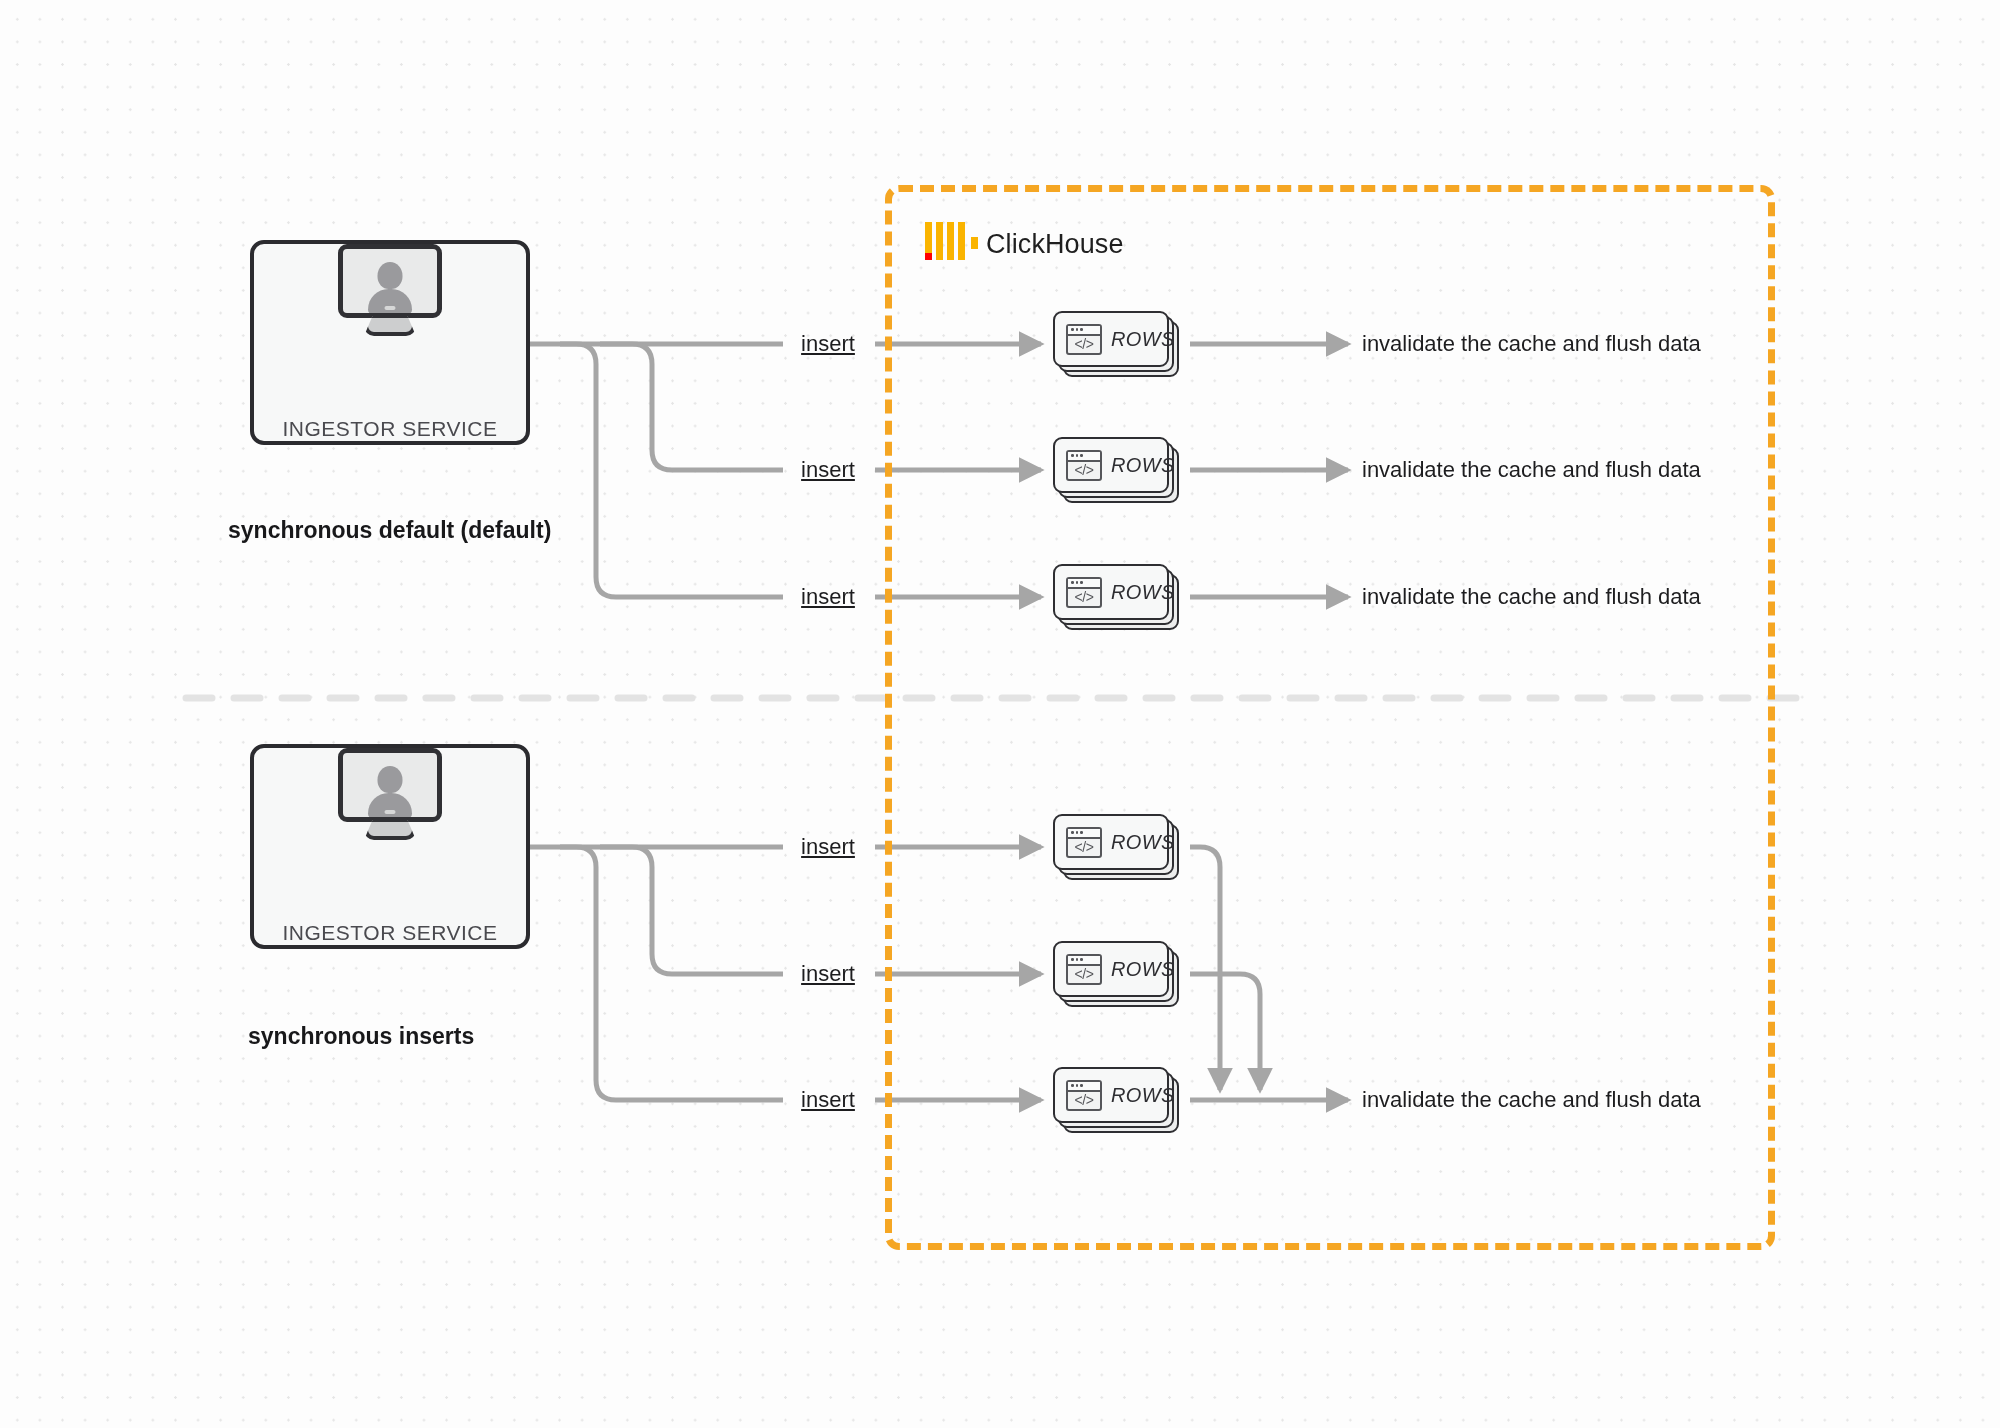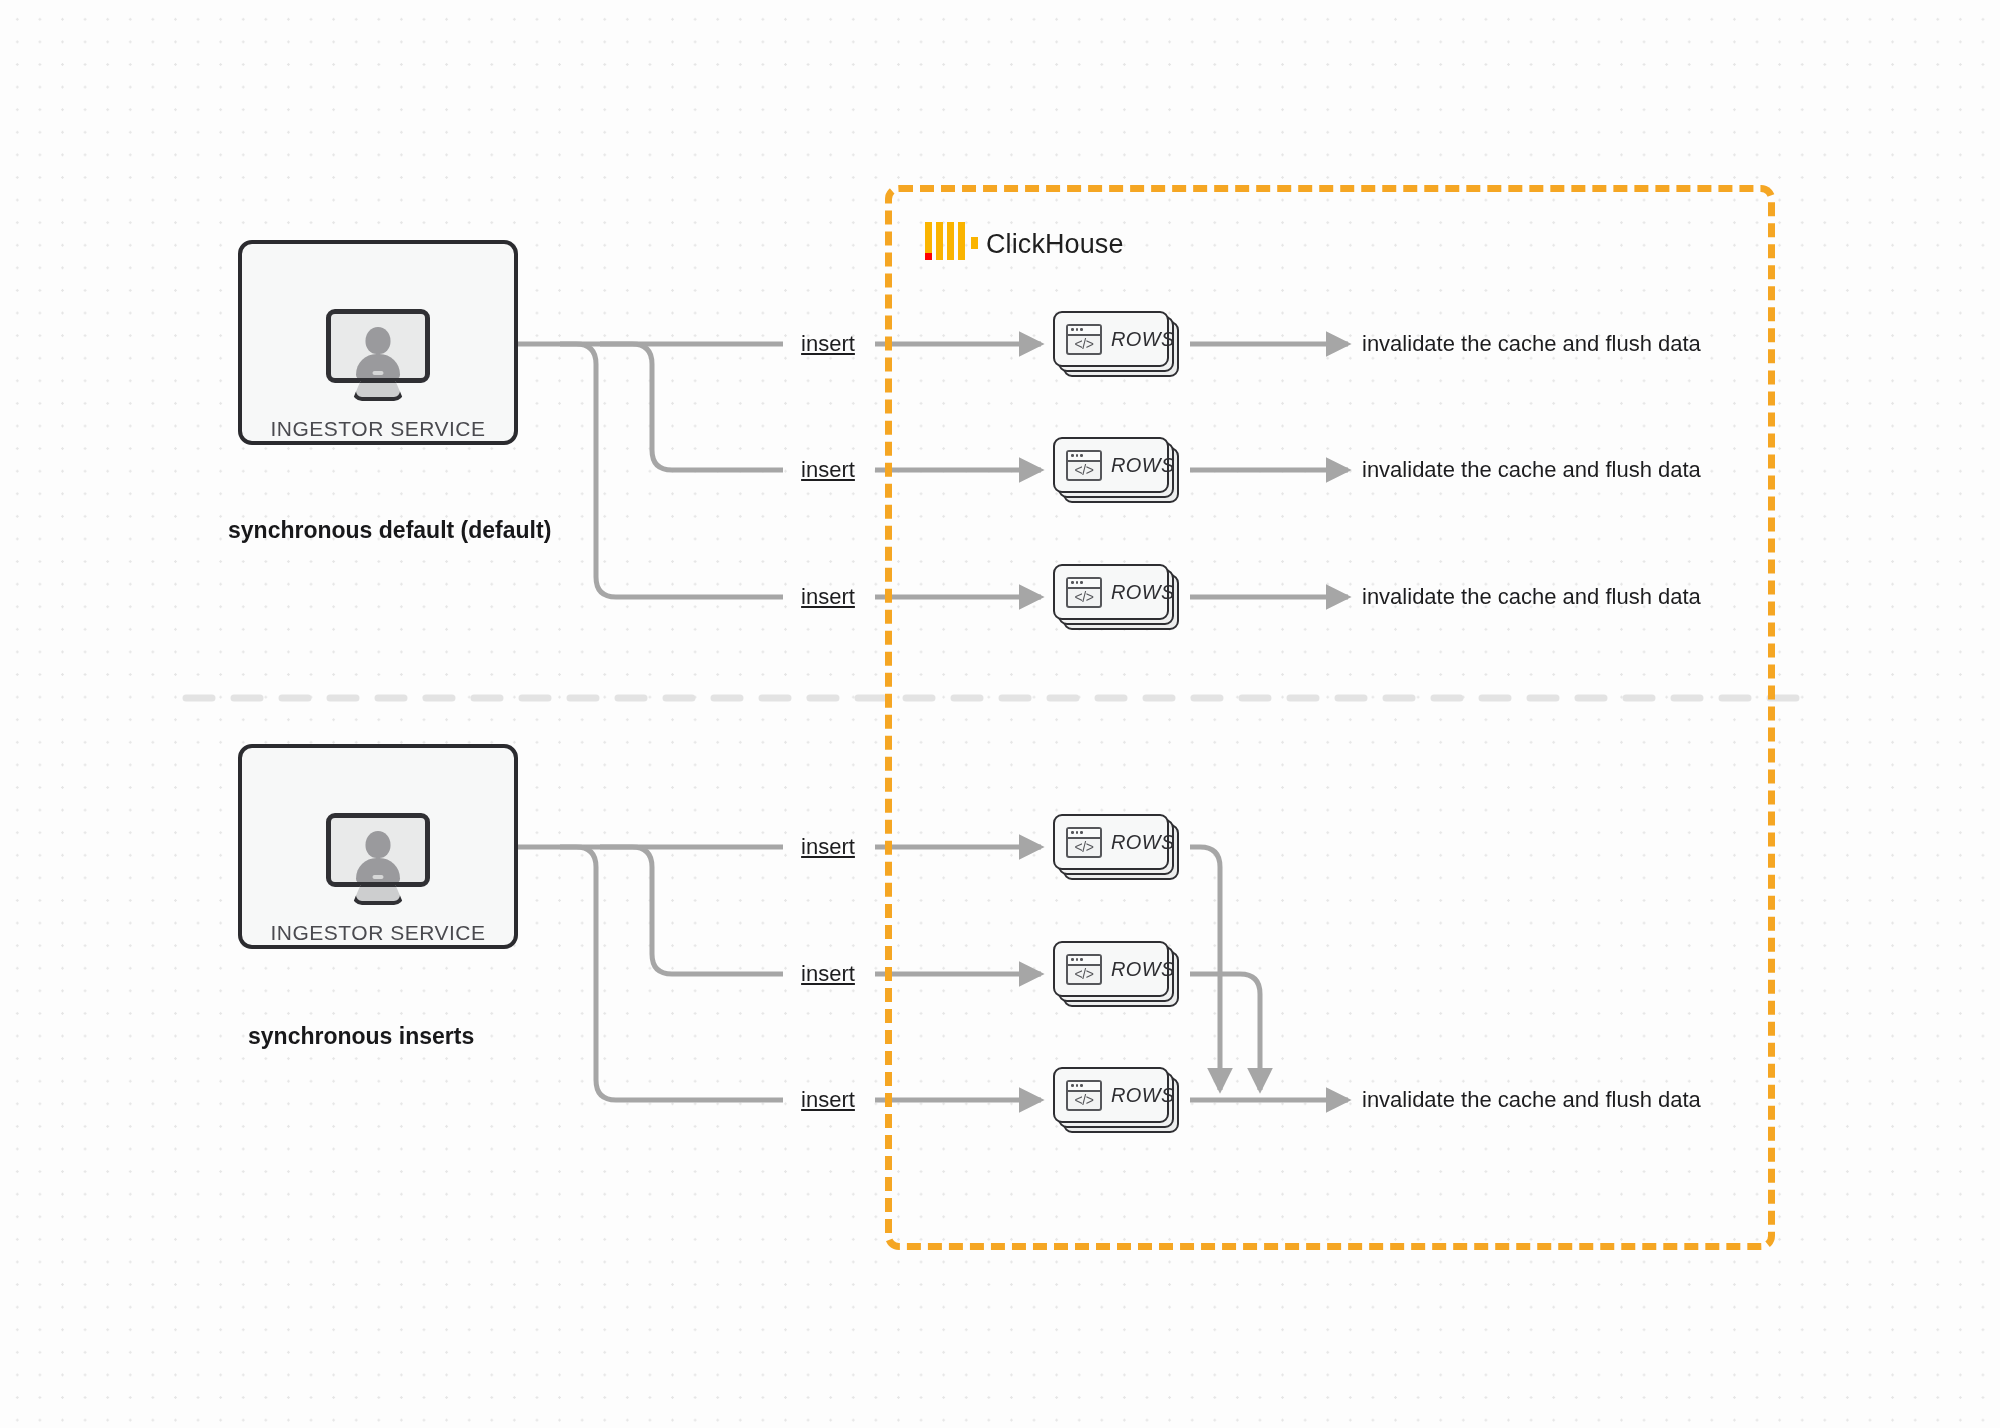--- a/index.html
+++ b/index.html
@@ -90,21 +90,22 @@
   
   .node-service {
     position: absolute;
     box-sizing: border-box;
     background: #f7f8f8;
     border: 4px solid #2b2b2f;
     border-radius: 14px;
     display: flex;
     flex-direction: column;
     align-items: center;
-    justify-content: flex-end;
+    justify-content: space-between;
+    margin-left: 12px;
   }
   .monitor {
     position: relative;
     width: 104px;
     height: 94px;
     margin-bottom: 14px;
   }
   .monitor .screen {
     position: absolute;
     left: 0; top: 0;

